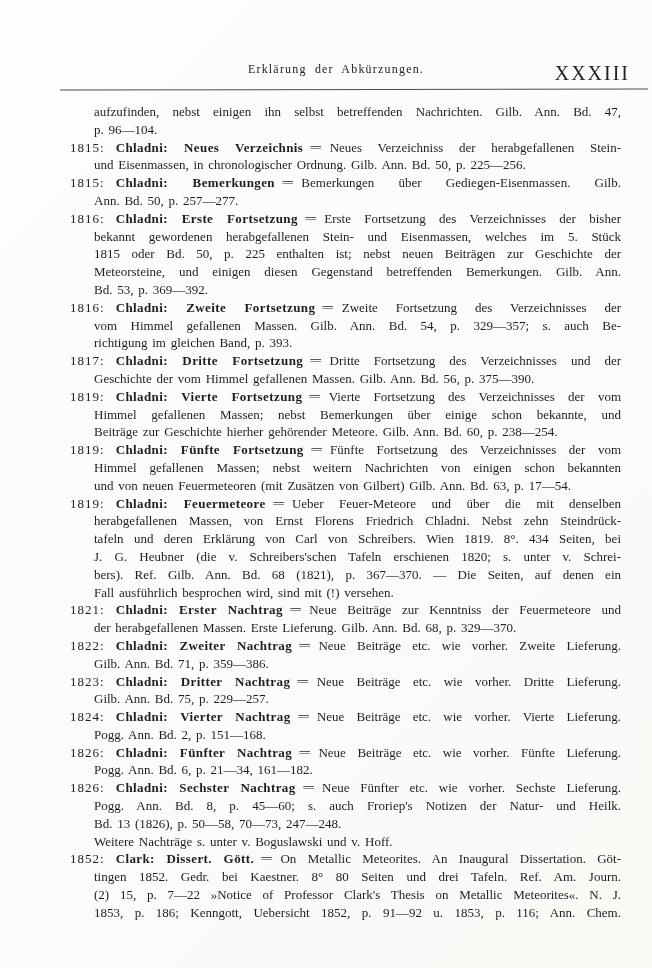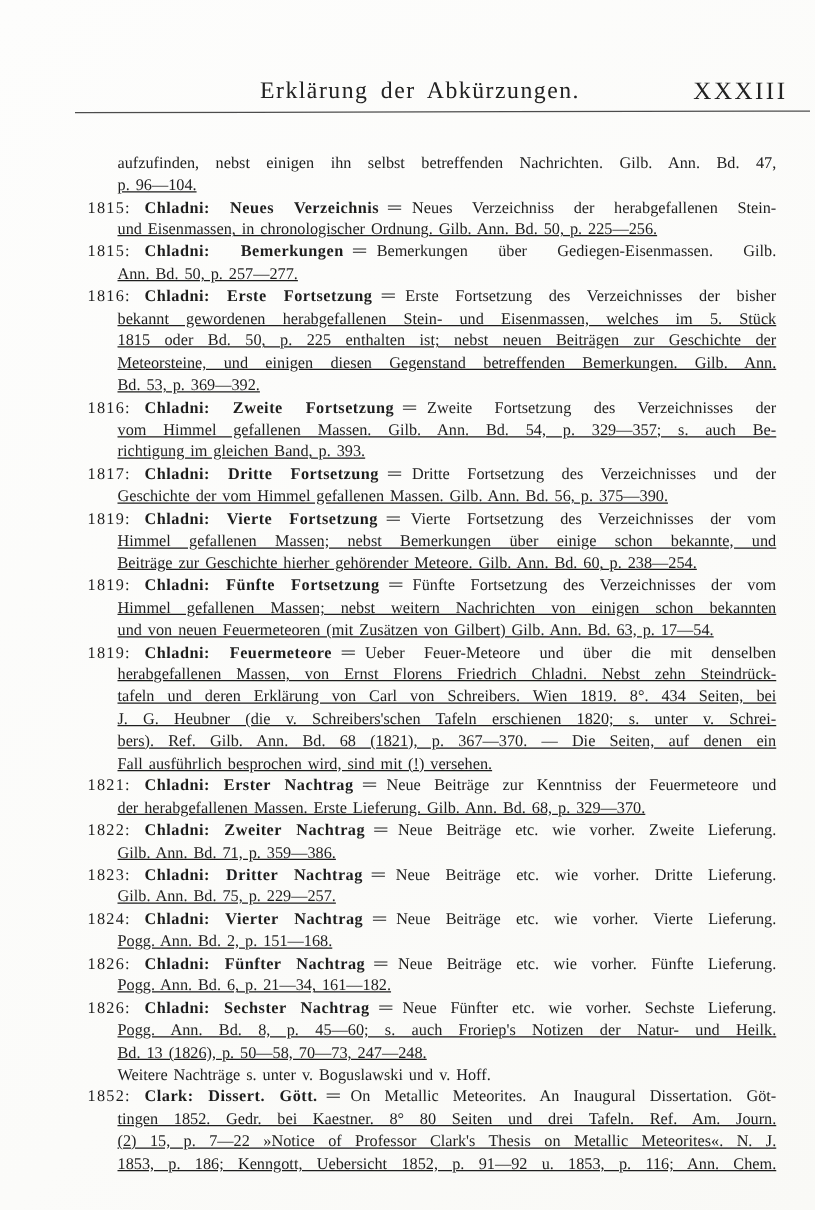--- a/index.html
+++ b/index.html
@@ -21,21 +21,21 @@
     top: 62px;
     left: 0;
     right: 0;
     height: 22px;
   }
   .rh-title {
     position: absolute;
     left: 100px;
     right: 80px;
     text-align: center;
-    font-size: 19px;
+    font-size: 12px;
     letter-spacing: 1.2px;
     word-spacing: 4px;
     color: #222;
   }
   .rh-page {
     position: absolute;
     right: 22px;
     top: 0;
     font-size: 20px;
     letter-spacing: 2px;
@@ -45,40 +45,39 @@
     position: absolute;
     top: 89px;
     left: 60px;
     width: 588px;
     height: 0;
     border-top: 1.2px solid #4c4c4c;
     transform: rotate(-0.12deg);
   }
   .content {
     position: absolute;
-    top: 121px;
+    top: 103px;
     left: 70px;
     width: 551px;
     font-size: 13px;
     line-height: 17.8px;
     word-spacing: 1.5px;
   }
   .entry .line {
     text-align: justify;
     text-align-last: justify;
   }
   .entry .line:last-child {
     text-align-last: left;
   }
   .entry.jlast .line:last-child {
     text-align-last: justify;
   }
   .entry .line.cont {
     padding-left: 24px;
-    text-decoration: underline;
   }
   .entry.noyear .line {
     padding-left: 24px;
   }
   .year {
     letter-spacing: 1px;
     margin-right: 11px;
     white-space: nowrap;
   }
   .head {

